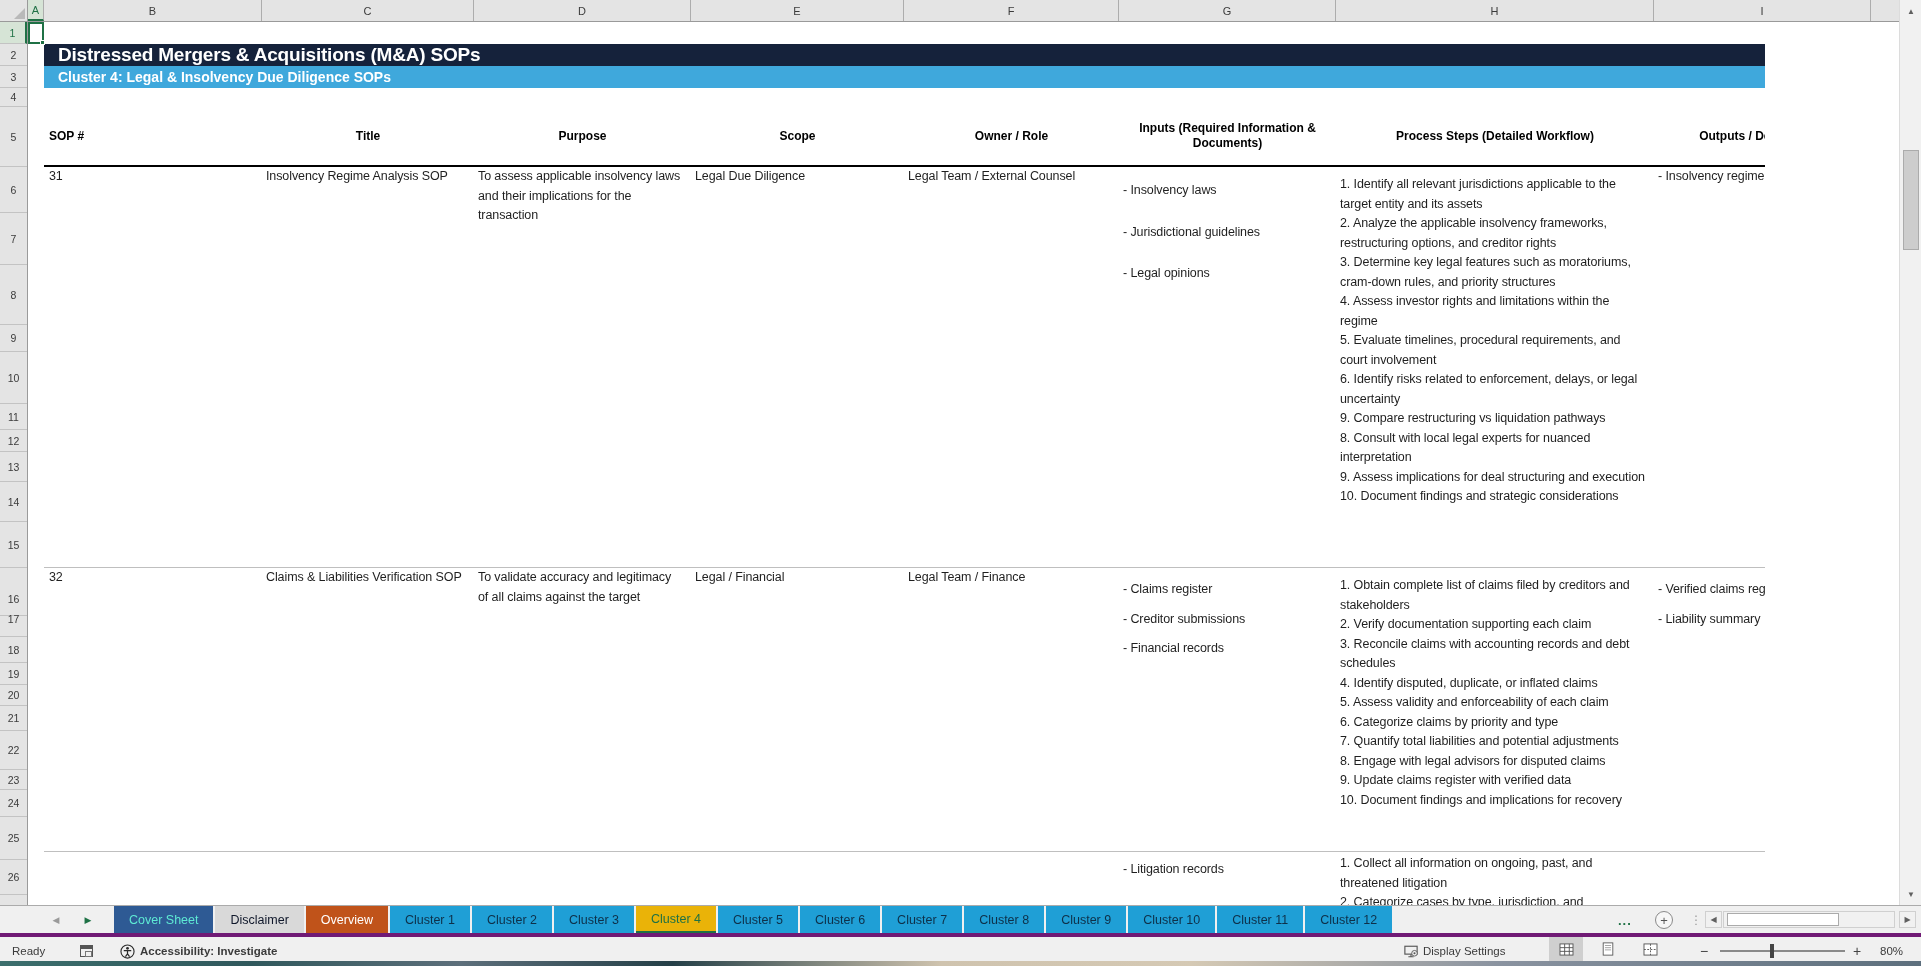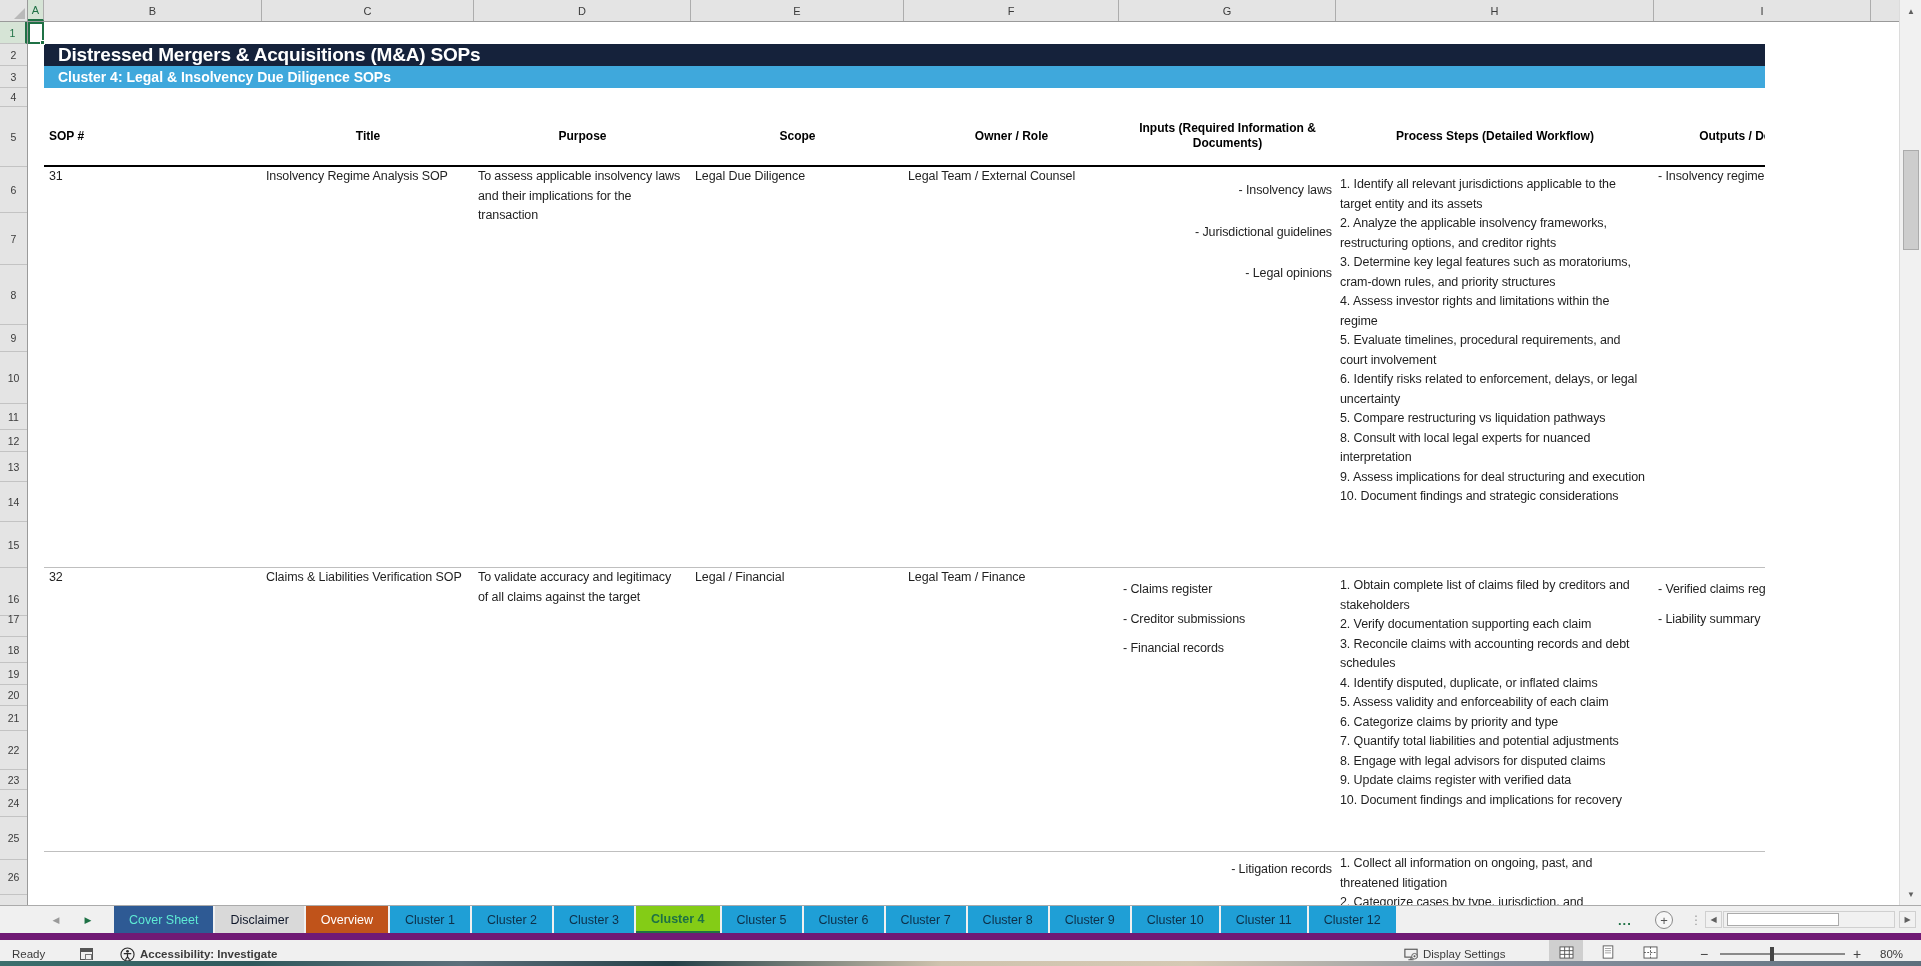--- a/index.html
+++ b/index.html
@@ -40,21 +40,21 @@
   .hcell.left { justify-content:flex-start; text-align:left; padding-left:5px; }
   .headerline { left:44px; top:165px; width:1855px; height:2px; background:#000; }
   .blocksep { left:44px; height:1px; background:#BFBFBF; }
 
   .cell { display:flex; align-items:flex-start; font-size:12.5px; color:#1f1f1f; line-height:19.5px;
     letter-spacing:-0.1px; }
   .cell > div { width:100%; }
   .pad4 { padding-left:4px; } .pad5 { padding-left:5px; }
   .top { align-items:flex-start; }
   .list .li { width:100%; }
-  .gap-lg .li { margin-bottom:22px;text-align:right; }
+  .gap-lg .li { margin-bottom:22px; }
   .gap-sm .li { margin-bottom:10px; }
   .steps .li { margin:0; }
   .pt14 { padding-top:14px; } .pt12 { padding-top:12px; } .pt4 { padding-top:8px; } .pt2 { padding-top:2px; }
 
   
   .selbox { position:absolute; left:28px; top:22px; width:16px; height:22px; border:2px solid #1F7145; }
   .selbox .handle { position:absolute; right:-3px; bottom:-3px; width:5px; height:5px; background:#1F7145; border:1px solid #fff; }
 
   
   .vscroll { position:absolute; left:1899px; top:0; width:22px; height:905px; background:#F1F1F1; border-left:1px solid #DCDCDC; }
@@ -66,34 +66,34 @@
   .tabbar { position:absolute; left:0; top:905px; width:1921px; height:28px; background:#F0F0F0;
     border-top:1px solid #ABABAB; display:flex; align-items:stretch; }
   .tabnav { position:absolute; top:0; height:28px; display:flex; align-items:center; justify-content:center;
     width:24px; font-size:9px; }
   .tabs { position:absolute; left:114px; top:0; height:28px; display:flex; gap:2px; }
   .tab { display:flex; align-items:center; padding:0 15px; font-size:12.5px; white-space:nowrap; cursor:default; }
   .tab-navy { background:#2E5A94; color:#5eead4; }
   .tab-gray { background:#D9D9D9; color:#0f172a; }
   .tab-orange { background:#C0531A; color:#fff; }
   .tab-blue { background:#1F9FD6; color:#0E3049; }
-  .tab-active { background:#84cc16; color:#1E7145; font-weight:700; border-bottom:3px solid #1E7145; }
+  .tab-active { background:#eab308; color:#1E7145; font-weight:400; border-bottom:3px solid #1E7145; }
   .tabextras { position:absolute; top:0; height:28px; display:flex; align-items:center; }
   .dots { color:#1E7145; font-weight:700; font-size:13px; letter-spacing:1px; }
   .addsheet { width:18px; height:18px; border:1px solid #8a8a8a; border-radius:50%; color:#555; display:flex;
     align-items:center; justify-content:center; font-size:13px; line-height:1; background:#F7F7F7; }
   .vdots { color:#9a9a9a; font-size:12px; }
   .hscroll { position:absolute; top:5px; height:17px; background:#F1F1F1; border:1px solid #D0D0D0; }
   .hthumb { position:absolute; top:1px; height:13px; background:#fff; border:1px solid #ABABAB; }
   .hbtn { position:absolute; top:5px; width:17px; height:17px; display:flex; align-items:center; justify-content:center;
     font-size:8px; color:#606060; background:#F1F1F1; border:1px solid #D0D0D0; }
 
   
   .statusbar { position:absolute; left:0; top:933px; width:1921px; height:28px; background:#F0F0F0;
-    border-top:7px solid #701a75; font-size:11.5px; color:#3b3b3b; }
+    border-top:4px solid #701a75; font-size:11.5px; color:#3b3b3b; }
   .sb-item { position:absolute; top:0; height:28px; display:flex; align-items:center; gap:5px; }
   .viewbox { width:34px; height:24px; display:flex; align-items:center; justify-content:center; }
   .viewbox.sel { background:#CFCFCF; }
   .zoomtrack { position:absolute; top:13px; height:2px; background:#8a8a8a; }
   .zoomhandle { position:absolute; top:7px; width:4px; height:14px; background:#444; }
   .zsign { font-size:14px; color:#444; }
   .macroicon { width:13px; height:12px; border:1px solid #555; position:relative; }
   .macroicon:before { content:""; position:absolute; left:0; top:0; right:0; height:3px; background:#555; }
   .macroicon:after { content:""; position:absolute; left:4px; top:5px; width:5px; height:4px; border:1px solid #777; }
 
@@ -188,21 +188,21 @@
           </div>
       </div>
       <div class="abs cell top pt4 pad4" style="left:1336px;top:167px;width:314px;height:400px">
         <div class="list steps">
             <div class="li">1. Identify all relevant jurisdictions applicable to the target entity and its assets</div>
             <div class="li">2. Analyze the applicable insolvency frameworks, restructuring options, and creditor rights</div>
             <div class="li">3. Determine key legal features such as moratoriums, cram-down rules, and priority structures</div>
             <div class="li">4. Assess investor rights and limitations within the regime</div>
             <div class="li">5. Evaluate timelines, procedural requirements, and court involvement</div>
             <div class="li">6. Identify risks related to enforcement, delays, or legal uncertainty</div>
-            <div class="li">5. Compare restructuring vs liquidation pathways</div>
+            <div class="li">9. Compare restructuring vs liquidation pathways</div>
             <div class="li">8. Consult with local legal experts for nuanced interpretation</div>
             <div class="li">9. Assess implications for deal structuring and execution</div>
             <div class="li">10. Document findings and strategic considerations</div>
           </div>
       </div>
       <div class="abs cell pad4" style="left:1654px;top:167px;width:217px;height:400px">
         <div class="list">
             <div class="li">- Insolvency regime report</div>
           </div>
       </div>

